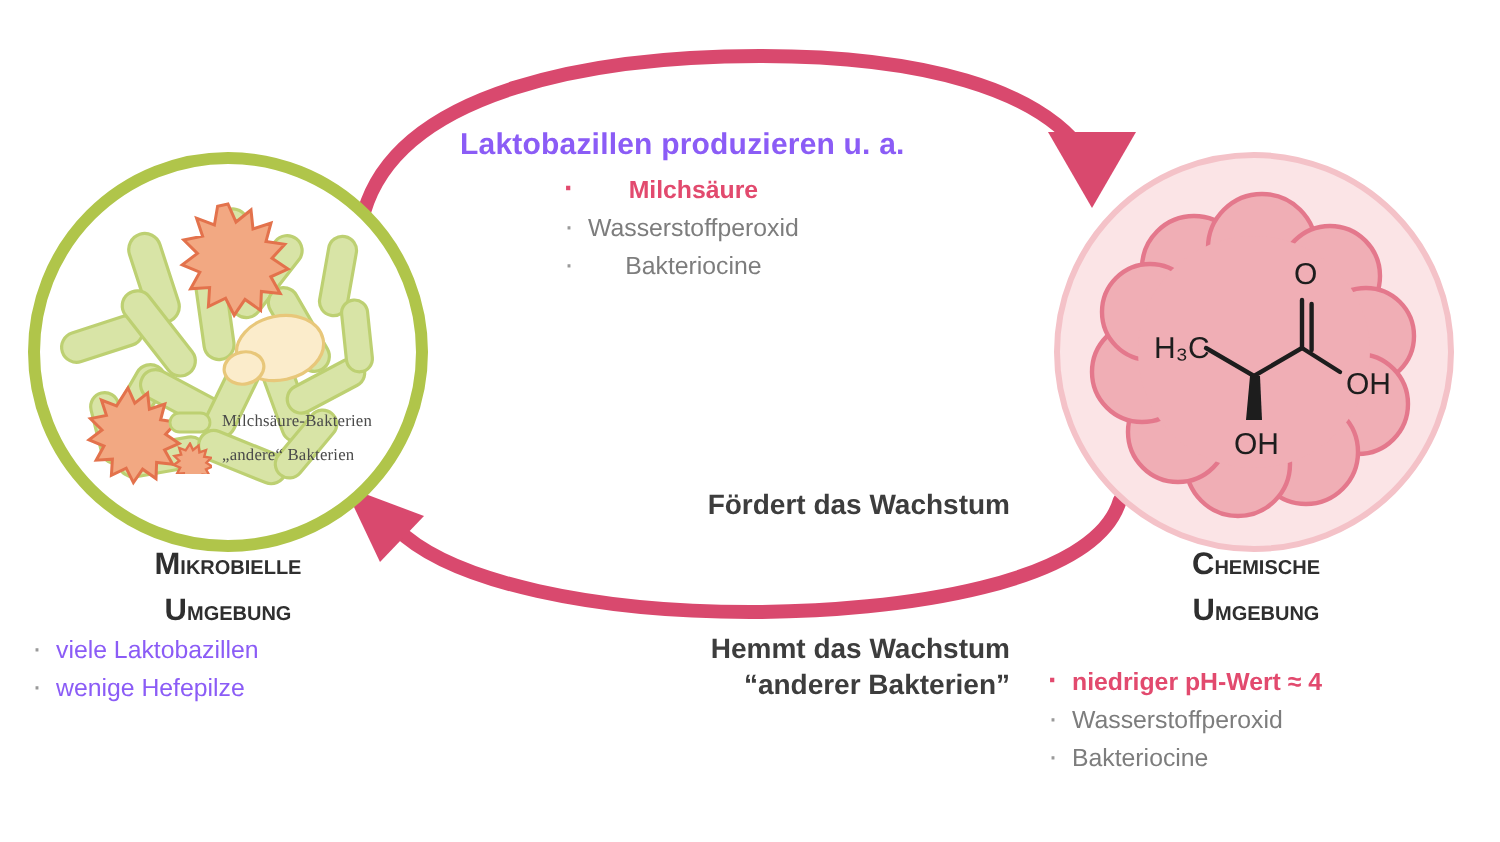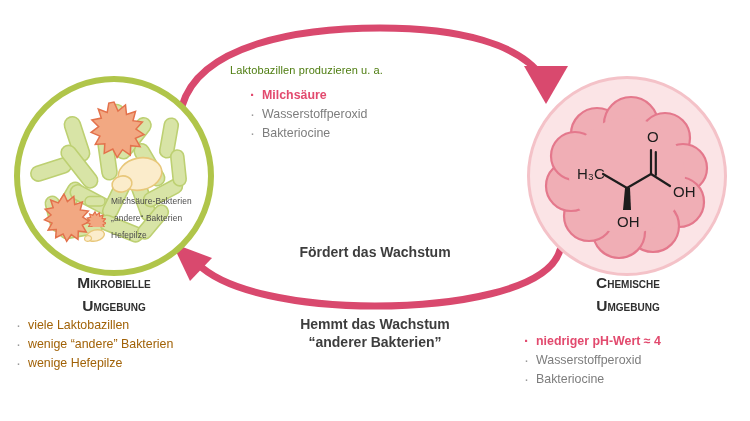--- a/index.html
+++ b/index.html
@@ -27,22 +27,23 @@
     position: absolute; inset: 0;
     border-radius: 50%;
     border: 6px solid #b0c54a;
     background: #ffffff;
     box-sizing: border-box;
   }
 
   
   #micro-legend {
     position: absolute;
-    left: 70px; top: 116px;
+    left: 70px; top: 126px;
     width: 140px;
+    font-family: Liberation Serif, serif;
   }
   .legend-row {
     display: flex;
     align-items: center;
     height: 17px;
     white-space: nowrap;
   }
   .legend-swatch {
     width: 22px; height: 14px;
     margin-right: 5px;
@@ -62,23 +63,23 @@
   #chem-outer {
     position: absolute; inset: 0;
     border-radius: 50%;
     background: #fbe4e6;
     border: 3px solid #f4c2c8;
     box-sizing: border-box;
   }
 
   
   .head-bold {
-    font-weight: normal;
-    color: #4d7c0f;
-    font-size: 11px;
+    font-weight: bold;
+    color: #8b5cf6;
+    font-size: 15px;
     letter-spacing: .1px;
   }
   .smallcaps-title {
     font-weight: bold;
     color: #2f2f2f;
     text-align: center;
     line-height: 21px;
     font-size: 15.5px;
   }
   .smallcaps-title .sc {
@@ -100,34 +101,34 @@
     left: 2px; top: -1px;
     font-size: 15px;
     color: #9a9a9a;
     line-height: 19px;
   }
   .bullet-list li.accent {
     color: #e24a6e;
     font-weight: bold;
   }
   .bullet-list li.accent::before { color: #e24a6e; }
-  .bullet-list li.dark { color: #a16207; }
+  .bullet-list li.dark { color: #8b5cf6; }
 
   .mid-label {
     font-weight: bold;
     color: #3d3d3d;
     font-size: 14px;
-    text-align: center;
+    text-align: right;
     line-height: 18px;
     white-space: nowrap;
   }
 
   
   #produce-head { left: 230px; top: 64px; }
-  #produce-list { left: 248px; top: 86px; }
+  #produce-list { left: 280px; top: 86px; text-align: center; }
 
   #foerdert { left: 245px; top: 243px; width: 260px; }
   #hemmt    { left: 245px; top: 315px; width: 260px; }
 
   #micro-title { left: 8px; top: 272px; width: 212px; }
   #micro-list  { left: 14px; top: 316px; }
 
   #chem-title { left: 522px; top: 272px; width: 212px; }
   #chem-list  { left: 522px; top: 332px; }
 
@@ -205,29 +206,20 @@
         <span class="legend-label">Milchsäure-Bakterien</span>
       </div>
       <div class="legend-row">
         <span class="legend-swatch">
           <svg width="22" height="16" viewBox="0 0 22 16">
             <path d="M11 0.8 l1.5 3.2 2.8-2.2 0.4 3.4 3.3-1.1 -0.9 3.3 3.4 0.5 -2.3 2.5 2.9 1.9 -3.1 1.4 1.7 3 -3.4-0.4 -0.1 3.4 -2.9-2 -1.9 2.8 -1.5-3 -3.2 1.5 0.2-3.4 -3.4 0.2 1.6-3 -3.2-1.3 2.8-2.1 -2.5-2.4 3.4-0.7 -1-3.3 3.2 1.2z" fill="#f2a882" stroke="#e3724c" stroke-width="1.2"></path>
           </svg>
         </span>
         <span class="legend-label">„andere“ Bakterien</span>
       </div>
-      <div class="legend-row">
-        <span class="legend-swatch">
-          <svg width="22" height="14" viewBox="0 0 22 14">
-            <ellipse cx="11.5" cy="7.5" rx="9" ry="5.5" transform="rotate(-14 11.5 7.5)" fill="#fbeccb" stroke="#e8c77a" stroke-width="1.4"></ellipse>
-            <ellipse cx="4" cy="10.5" rx="3.5" ry="2.8" transform="rotate(-14 4 10.5)" fill="#fbeccb" stroke="#e8c77a" stroke-width="1.2"></ellipse>
-          </svg>
-        </span>
-        <span class="legend-label">Hefepilze</span>
-      </div>
     </div>
   </div>
 
   <div class="abs" id="chem-circle-wrap">
     <div id="chem-outer"></div>
     <svg class="abs" style="left:0;top:0;" width="200" height="200" viewBox="0 0 200 200">
 
       <g fill="#f0aeb5" stroke="#e4788c" stroke-width="2.2">
         <circle cx="70" cy="58" r="26"></circle>
         <circle cx="104" cy="48" r="27"></circle>
@@ -273,21 +265,20 @@
     <div>Hemmt das Wachstum</div>
     <div>“anderer Bakterien”</div>
   </div>
 
   <div class="abs smallcaps-title" id="micro-title">
     <div><span>M</span><span class="sc">IKROBIELLE</span></div>
     <div><span>U</span><span class="sc">MGEBUNG</span></div>
   </div>
   <ul class="abs bullet-list" id="micro-list">
     <li class="dark">viele Laktobazillen</li>
-    <li class="dark">wenige “andere” Bakterien</li>
     <li class="dark">wenige Hefepilze</li>
   </ul>
 
   <div class="abs smallcaps-title" id="chem-title">
     <div><span>C</span><span class="sc">HEMISCHE</span></div>
     <div><span>U</span><span class="sc">MGEBUNG</span></div>
   </div>
   <ul class="abs bullet-list" id="chem-list">
     <li class="accent">niedriger pH-Wert ≈ 4</li>
     <li>Wasserstoffperoxid</li>

